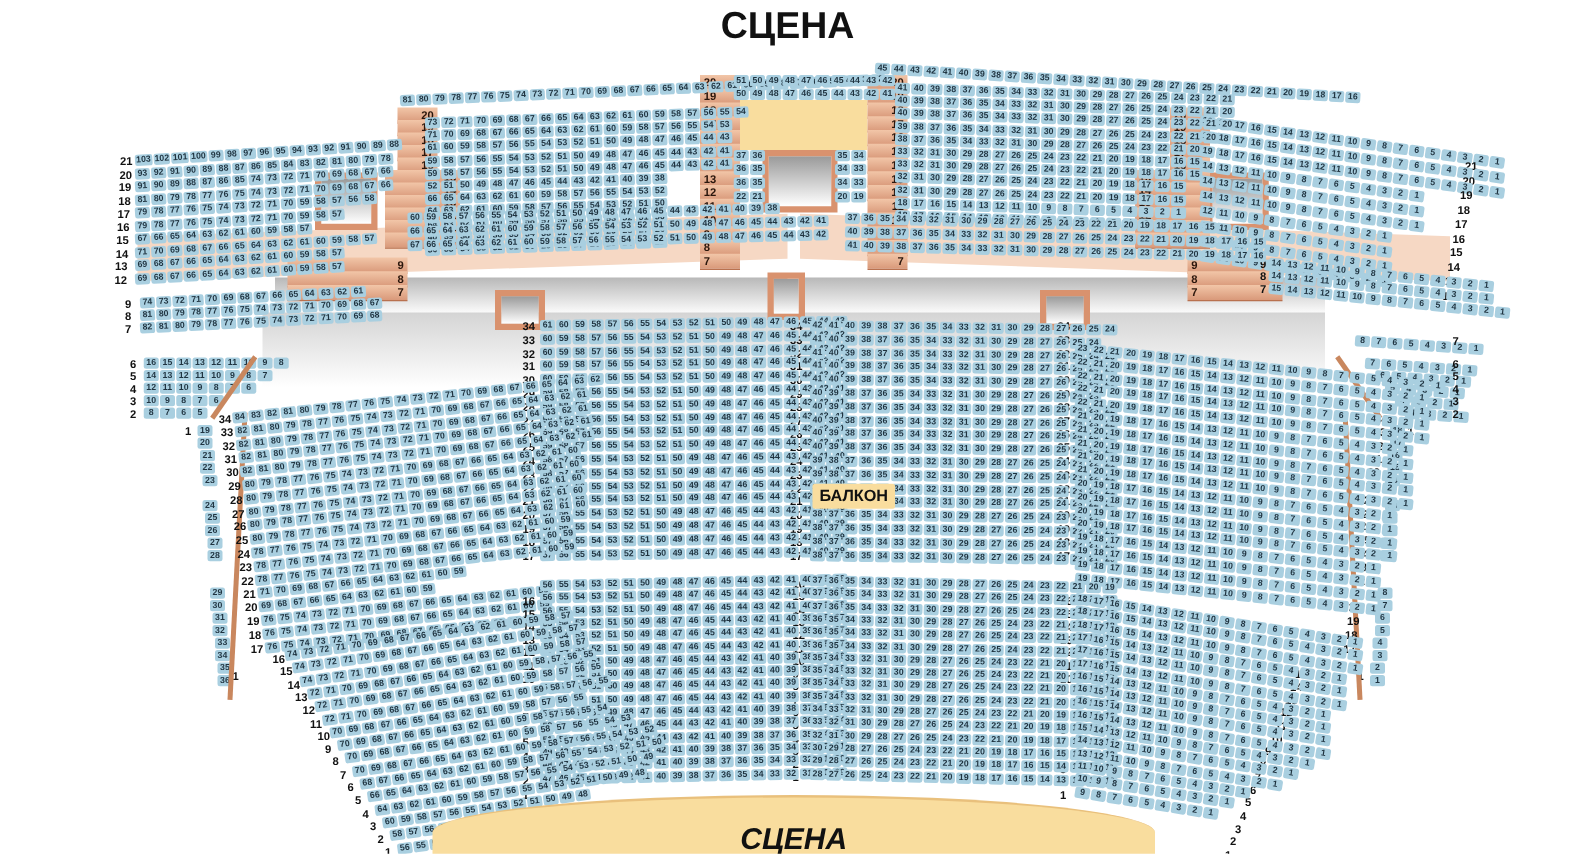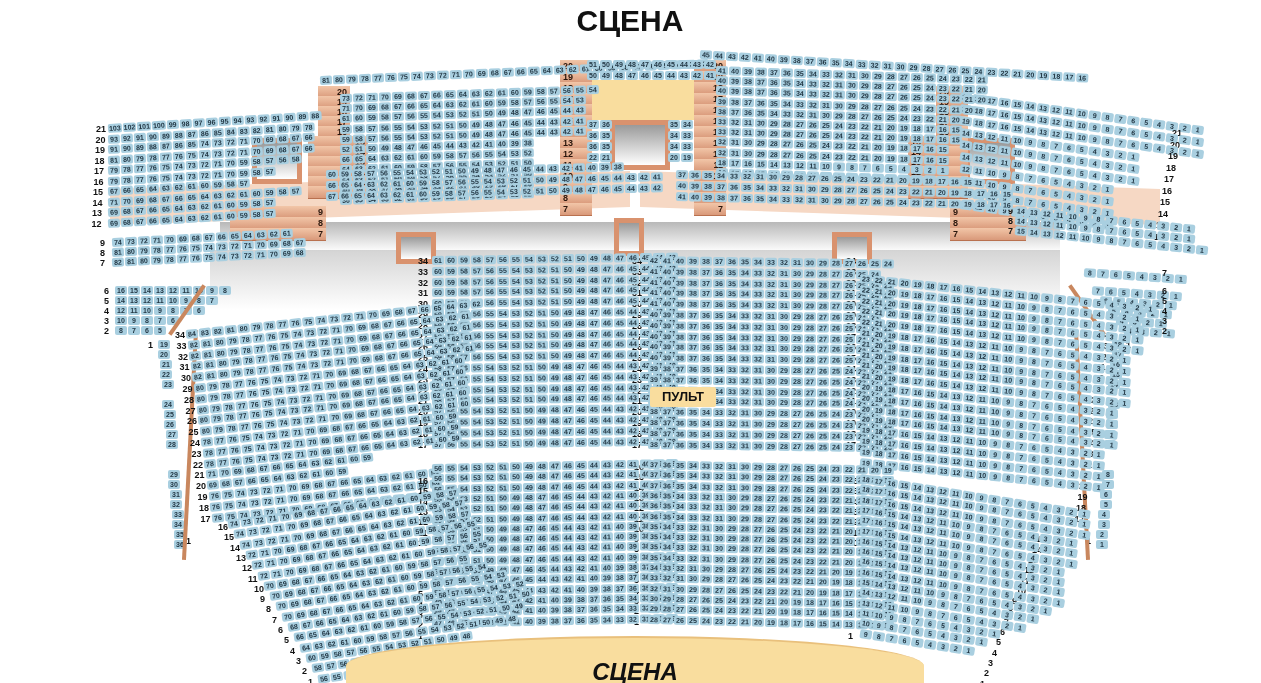--- a/index.html
+++ b/index.html
@@ -4477,18 +4477,18 @@
       <span>6</span>
       <span>5</span>
       <span>4</span>
       <span>3</span>
       <span>2</span>
       <span>1</span>
     </div>
   </div>
 
 <div class="abs" style="left:650px;top:387px;width:66px;height:20px;background:#f9dd9e;border-radius:2px;">
-  <span style="display:block;text-align:center;font:bold 13px 'Liberation Sans',sans-serif;line-height:20px;color:#111;">ПУЛЬТ</span>
+  <span style="display:block;text-align:center;font:bold 13px 'Liberation Sans',sans-serif;line-height:20px;color:#111;">БАЛКОН</span>
 </div>
 
 <div class="abs" style="left:346px;top:636px;width:578px;height:60px;background:#f9dd9e;border-radius:50% 50% 0 0 / 30px 30px 0 0;border-top:2px solid #e9c07c;">
   <div class="title" style="font-size:24px;margin-top:20px;font-style:italic;">СЦЕНА</div>
 </div>
 
 </body></html>

